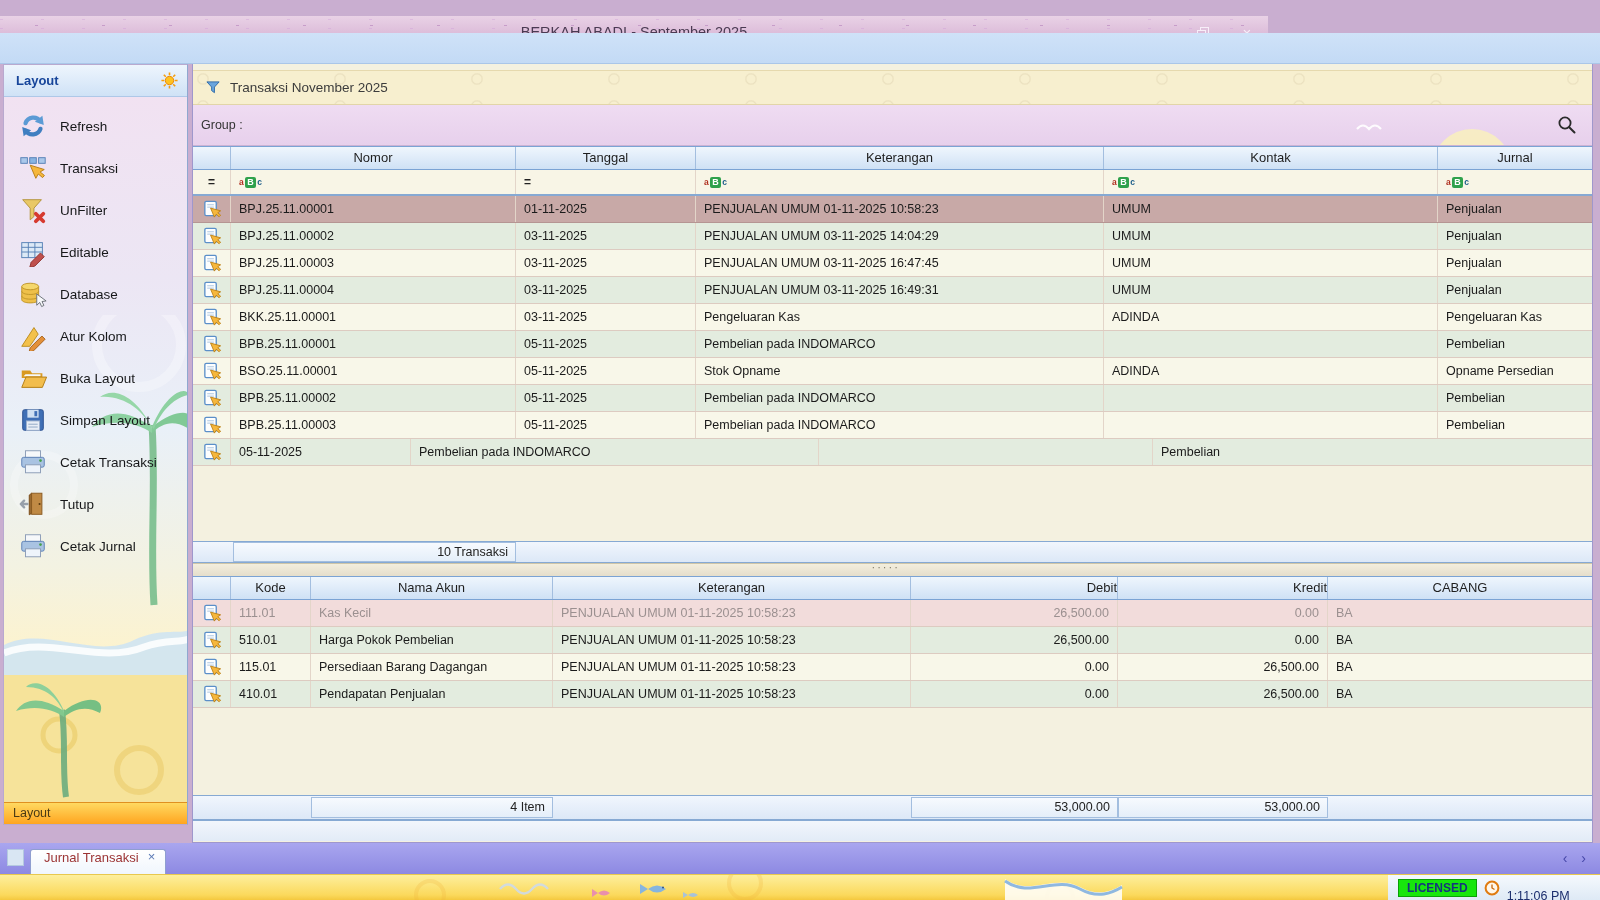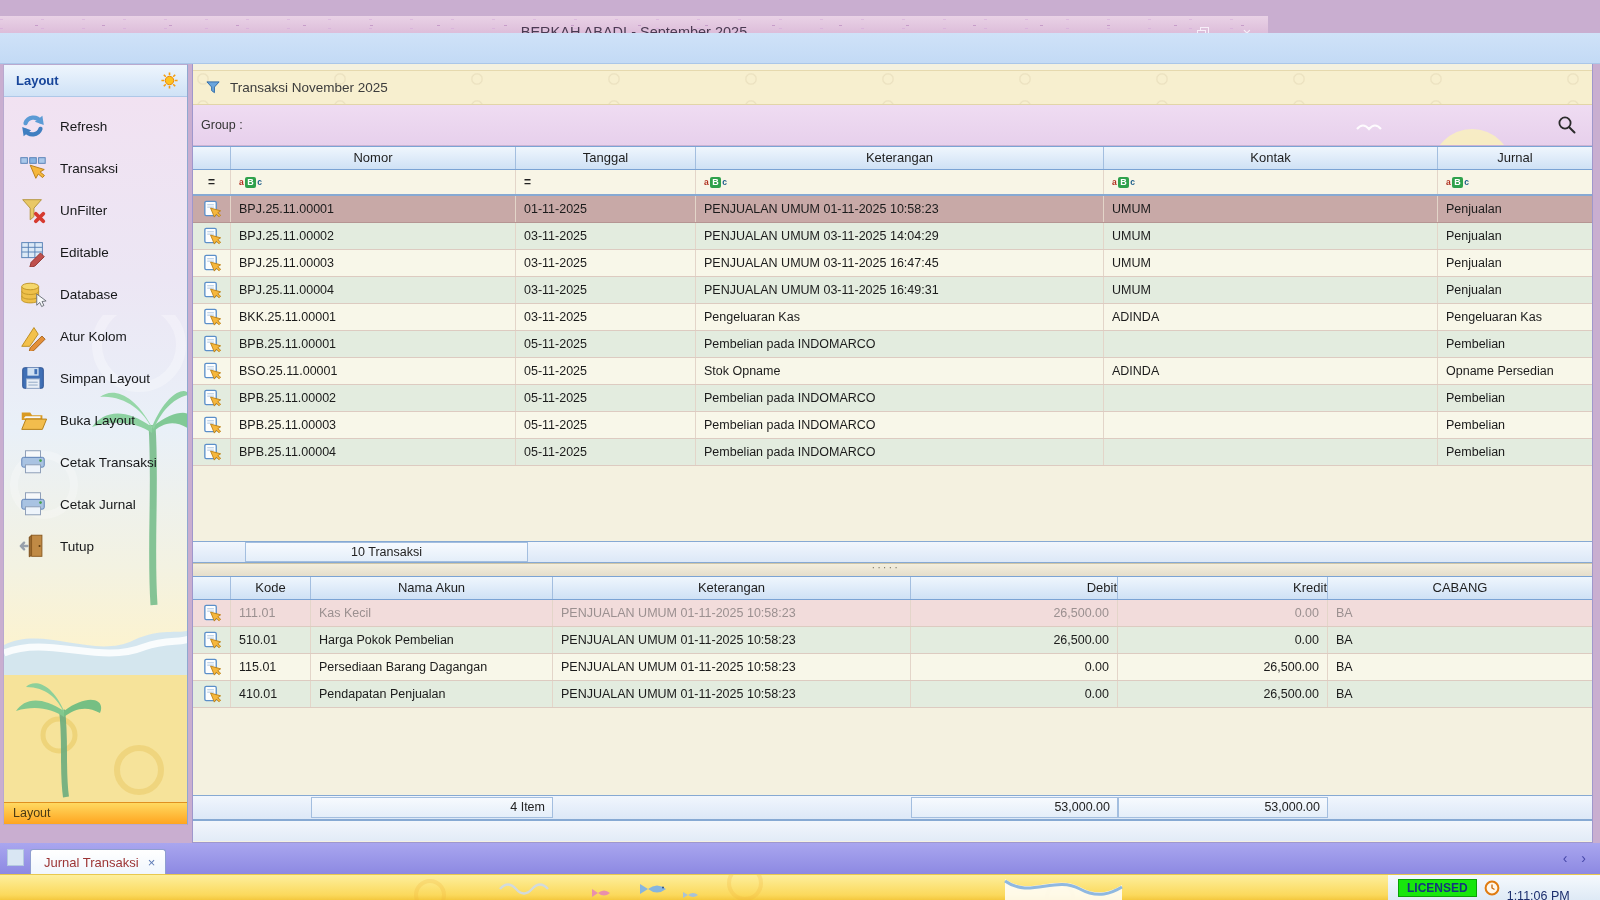--- a/index.html
+++ b/index.html
@@ -94,42 +94,42 @@
   .g2c6{flex:1;border-right:none;}
 
   .g-empty1 { height:75px; background:#f4f1e0; }
   .g-empty2 { height:87px; background:#f4f1e0; }
 
   .g-foot { display:flex; align-items:center; height:22px; font-size:12.5px; color:#222;
     background:linear-gradient(180deg,#f1f6fd,#dce8f7);
     border-top:1px solid #86a9d3; border-bottom:1px solid #86a9d3; }
   .fbox { border:1px solid #a3bedf; height:20px; line-height:18px; text-align:right; padding:0 7px;
     background:linear-gradient(180deg,#f7fafe,#e4eef9); }
-  .foot1-count { margin-left:52px; width:283px;text-align:center; }
+  .foot1-count { margin-left:40px; width:283px; }
   .foot2-count { margin-left:118px; width:242px; }
   .foot2-debit { margin-left:358px; width:207px; }
   .foot2-kredit { width:210px; }
   .g-foot2 { height:25px; }
   .g-foot2 .fbox { height:21px; line-height:19px; }
 
   .splitter { height:13px; background:linear-gradient(180deg,#f3eedd,#e5decb);
     border-top:1px solid #cfc6a8; position:relative; cursor:row-resize; }
   .splitter::after { content:"·····"; position:absolute; left:48.5%; top:-3px;
     color:#7e7a66; font-size:11px; letter-spacing:2px; }
   .bottom-strip { height:21px; background:linear-gradient(180deg,#f2f6fc,#e2ebf7);
     border-top:1px solid #86a9d3; }
 
   
   .tabbar { position:absolute; left:0; top:843px; width:1600px; height:31px;
     background:linear-gradient(180deg,#a9a6ef,#8d89e2); display:flex; align-items:flex-end; }
   .tab-square { position:absolute; left:7px; top:6px; width:17px; height:17px;
     background:#d9e6f3; border:1px solid #b4c9e0; }
   .tab { margin-left:30px; height:25px; background:linear-gradient(180deg,#ffffff,#f0f6fd);
     border:1px solid #8f9ed0; border-bottom:none; border-radius:3px 3px 0 0;
-    display:flex; align-items:center; padding:0 10px 0 13px; gap:9px; cursor:pointer; }
+    display:flex; padding:0 10px 0 13px; gap:9px; cursor:pointer; }
   .tab-label { font-size:13px; color:#9c3434; }
   .tab-close { font-size:13px; color:#5b79b5; cursor:pointer; line-height:1; }
   .tab-nav { position:absolute; right:14px; top:7px; display:flex; gap:14px; }
   .tab-nav span { font-size:14px; color:#4646a8; line-height:16px; cursor:pointer; }
 
   
   .statusbar { position:absolute; left:0; top:874px; width:1600px; height:26px;
     background:linear-gradient(180deg,#fdef9d 0%,#fbd95c 80%,#f4c83e 100%);
     border-top:1px solid #e8c84e; overflow:hidden; }
   .sb-left { position:absolute; left:16px; top:0; height:16px; display:flex; align-items:center; gap:7px; z-index:3;margin-top:30px; }
@@ -327,49 +327,49 @@
             <use href="#icon-database"></use>
           </svg>
           <span class="slabel">Database</span>
         </div>
         <div class="side-item alt">
           <svg class="sicon">
             <use href="#icon-aturkolom"></use>
           </svg>
           <span class="slabel">Atur Kolom</span>
         </div>
+        <div class="side-item alt">
+          <svg class="sicon">
+            <use href="#icon-buka"></use>
+          </svg>
+          <span class="slabel">Buka Layout</span>
+        </div>
         <div class="side-item">
           <svg class="sicon">
             <use href="#icon-simpan"></use>
           </svg>
           <span class="slabel">Simpan Layout</span>
         </div>
+        <div class="side-item">
+          <svg class="sicon">
+            <use href="#icon-cetak"></use>
+          </svg>
+          <span class="slabel">Cetak Transaksi</span>
+        </div>
+        <div class="side-item">
+          <svg class="sicon">
+            <use href="#icon-tutup"></use>
+          </svg>
+          <span class="slabel">Tutup</span>
+        </div>
         <div class="side-item alt">
           <svg class="sicon">
-            <use href="#icon-buka"></use>
-          </svg>
-          <span class="slabel">Buka Layout</span>
-        </div>
-        <div class="side-item">
-          <svg class="sicon">
             <use href="#icon-cetak"></use>
           </svg>
-          <span class="slabel">Cetak Transaksi</span>
-        </div>
-        <div class="side-item alt">
-          <svg class="sicon">
-            <use href="#icon-cetak"></use>
-          </svg>
           <span class="slabel">Cetak Jurnal</span>
-        </div>
-        <div class="side-item">
-          <svg class="sicon">
-            <use href="#icon-tutup"></use>
-          </svg>
-          <span class="slabel">Tutup</span>
         </div>
       </div>
     <div class="sidebar-footer">Layout</div>
   </div>
 
   <div class="main">
 
     <div class="caption">
       <svg width="17" height="15">
           <use href="#icon-funnel"></use>
@@ -543,21 +543,20 @@
             <span class="cell g1c3">Pembelian pada INDOMARCO</span>
             <span class="cell g1c4"></span>
             <span class="cell g1c5">Pembelian</span>
           </div>
           <div class="g-row alt">
             <span class="cell c-icon">
               <svg class="rowico">
                 <use href="#icon-dochand"></use>
               </svg>
             </span>
-            <span class="cell g1c1">BPB.25.11.00004</span>
             <span class="cell g1c2">05-11-2025</span>
             <span class="cell g1c3">Pembelian pada INDOMARCO</span>
             <span class="cell g1c4"></span>
             <span class="cell g1c5">Pembelian</span>
           </div>
         </div>
       <div class="g-empty1"></div>
       <div class="g-foot">
         <div class="fbox foot1-count">10 Transaksi</div>
       </div>

